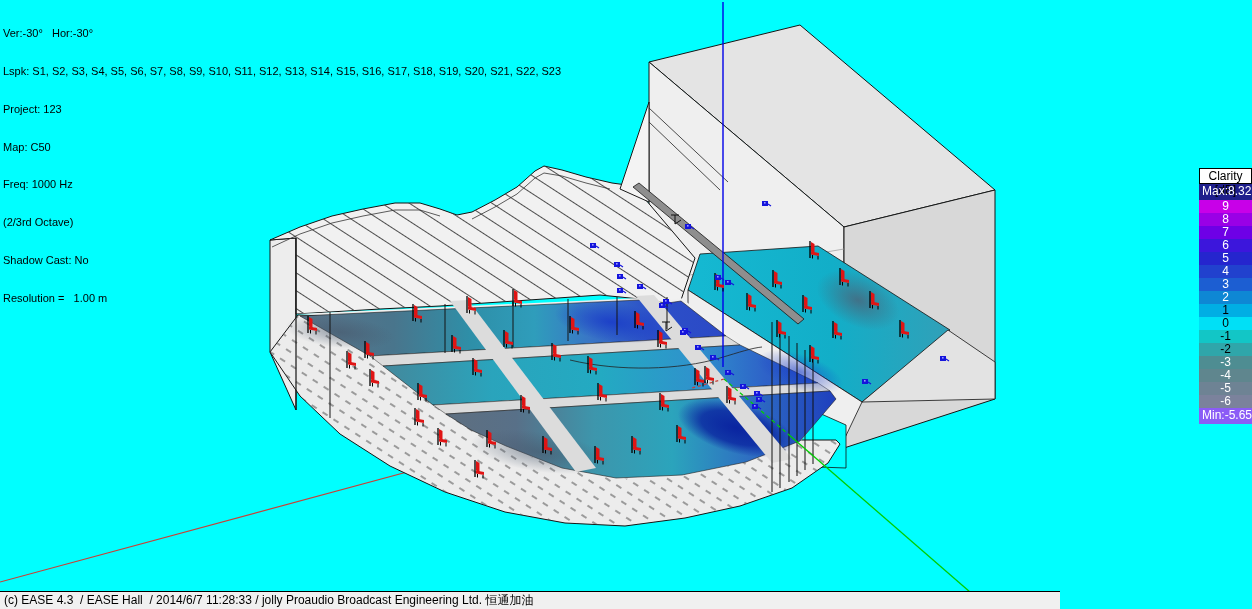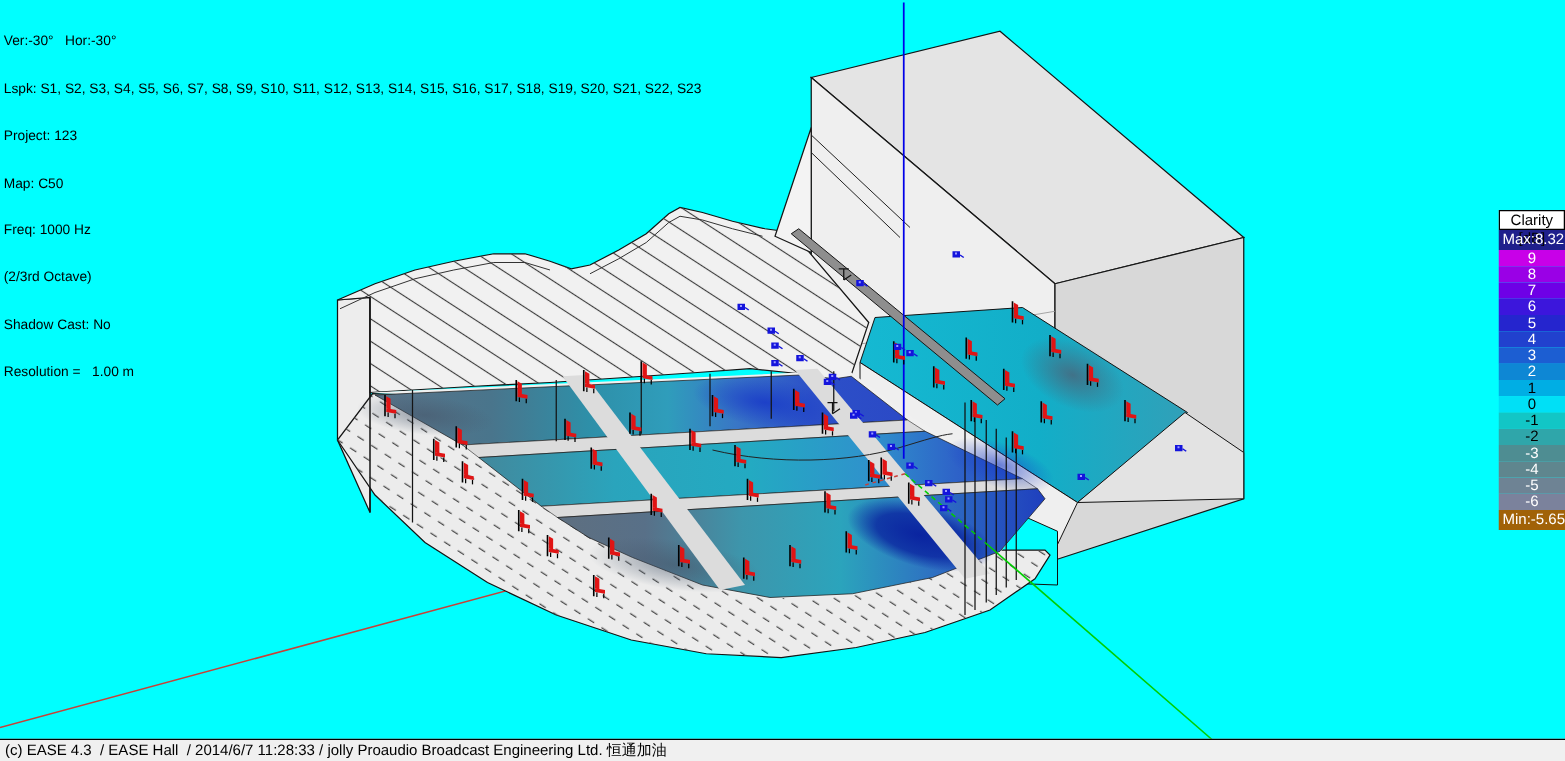--- a/index.html
+++ b/index.html
@@ -7,21 +7,21 @@
          font-family:"Liberation Sans",sans-serif;}
   svg.scene{position:absolute;left:0;top:0;}
   .info{position:absolute;left:3px;top:2px;color:#000;font-size:11px;line-height:12.6px;
         white-space:pre;z-index:5;}
   .legend{position:absolute;left:1199px;top:168px;width:53px;z-index:6;font-size:12px;}
   .legend .title{background:#fff;border:1px solid #000;color:#000;height:14px;line-height:14px;
                  text-align:center;}
   .legend .maxrow,.legend .minrow{color:#fff;height:16px;line-height:14px;display:flex;
                  padding:0 3px;}
   .legend .band{height:13px;line-height:13px;text-align:center;color:#fff;}
-  .statusbar{position:absolute;left:0;top:591px;width:1252px;height:18px;background:#F0F0F0;
+  .statusbar{position:absolute;left:0;top:591px;width:1060px;height:18px;background:#F0F0F0;
              border-top:1px solid #000;color:#000;font-size:12px;line-height:17px;
              padding-left:4px;box-sizing:border-box;white-space:pre;z-index:6;}
 </style>
 </head>
 <body>
 
 <div class="stage" style="background: rgb(0, 255, 255); text-decoration: underline;">
 
 <svg class="scene" width="1252" height="609" viewBox="0 0 1252 609">
   <defs>
@@ -281,21 +281,21 @@
         <div class="band" style="background: rgb(14, 135, 212); color: rgb(255, 255, 255);">2</div>
         <div class="band" style="background: rgb(0, 174, 228); color: rgb(0, 0, 0);">1</div>
         <div class="band" style="background: rgb(0, 224, 246); color: rgb(0, 0, 0);">0</div>
         <div class="band" style="background: rgb(18, 198, 198); color: rgb(0, 0, 0);">-1</div>
         <div class="band" style="background: rgb(47, 166, 170); color: rgb(0, 0, 0);">-2</div>
         <div class="band" style="background: rgb(78, 141, 146); color: rgb(255, 255, 255);">-3</div>
         <div class="band" style="background: rgb(95, 134, 142); color: rgb(255, 255, 255);">-4</div>
         <div class="band" style="background: rgb(110, 131, 148); color: rgb(255, 255, 255);">-5</div>
         <div class="band" style="background: rgb(123, 130, 156); color: rgb(255, 255, 255);">-6</div>
       </div>
-  <div class="minrow" style="background: #a16207;">
+  <div class="minrow" style="background: #8b5cf6;">
     <span>Min:</span>
     <span>-5.65</span>
   </div>
 </div>
 
 <div class="statusbar">(c) EASE 4.3  / EASE Hall  / 2014/6/7 11:28:33 / jolly Proaudio Broadcast Engineering Ltd. 恒通加油</div>
 
 </div>
 
 </body></html>

